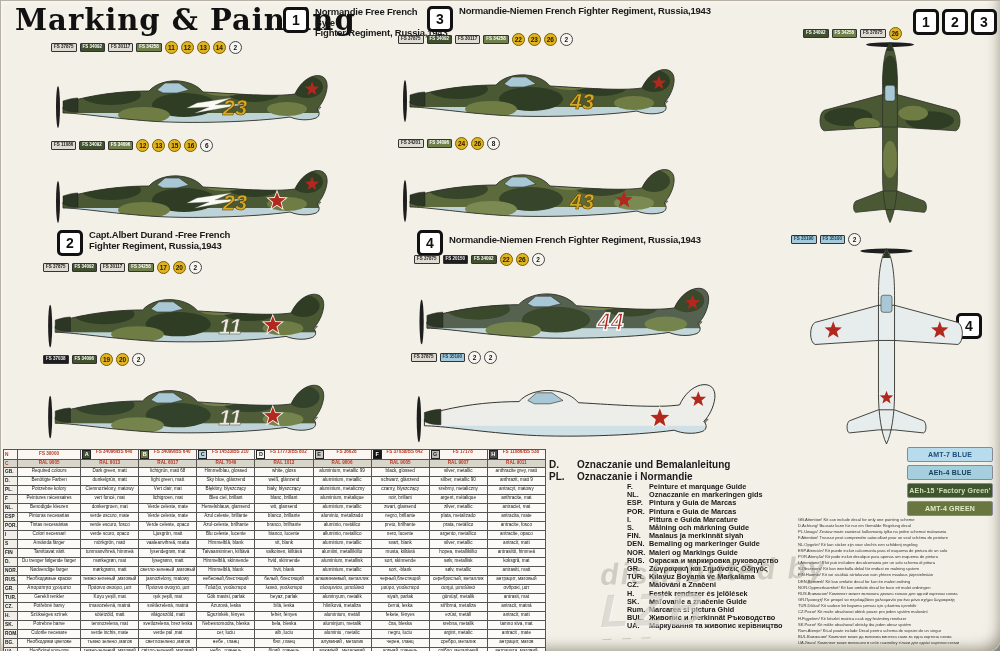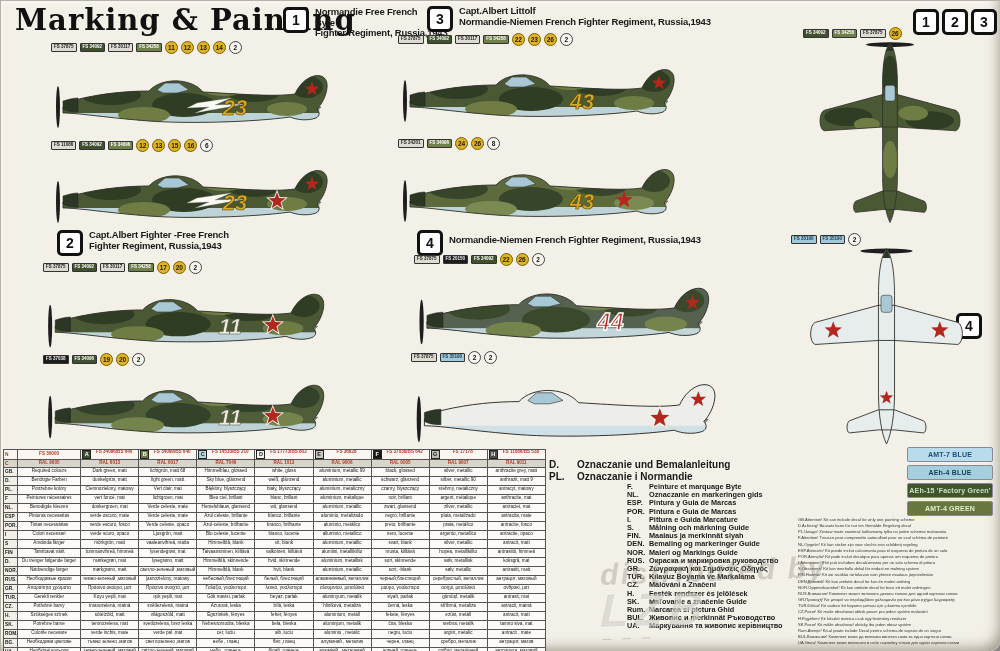--- a/index.html
+++ b/index.html
@@ -61,28 +61,27 @@
   <div class="title">Marking &amp; Painting</div>
 
   <div class="cap" style="left:282px;top:6px">
     <span class="nbadge">1</span>
     <div class="capt"><div>Normandie Free French</div>
 Byte         <div>Fighter Regiment, Russia,1943</div></div>
   </div>
   <div class="cap" style="left:426px;top:5px">
     <span class="nbadge">3</span>
     <div class="capt">
-        <div>Capt.Albert Littolf</div>
          <div>Normandie-Niemen French Fighter Regiment, Russia,1943</div>
       </div>
   </div>
   <div class="cap" style="left:56px;top:229px">
     <span class="nbadge">2</span>
     <div class="capt">
-        <div>Capt.Albert Fighter -Free French</div>
+        <div>Capt.Albert Durand -Free French</div>
          <div>Fighter Regiment, Russia,1943</div>
       </div>
   </div>
   <div class="cap" style="left:416px;top:229px">
     <span class="nbadge">4</span>
     <div class="capt" style="margin-top:5px">
         <div>Normandie-Niemen French Fighter Regiment, Russia,1943</div>
       </div>
   </div>
 
@@ -720,21 +719,21 @@
       <div class="ghead">
         <span class="gl">D.</span>
         <span>Oznaczanie und Bemalanleitung</span>
       </div>
       <div class="ghead">
         <span class="gl">PL.</span>
         <span>Oznaczanie i Normandie</span>
       </div>
       <div class="gitem">
         <span class="gl">F.</span>
-        <span>Peinture et marquage Byte</span>
+        <span>Peinture et marquage Guide</span>
       </div>
       <div class="gitem">
         <span class="gl">NL.</span>
         <span>Oznaczanie en markeringen gids</span>
       </div>
       <div class="gitem">
         <span class="gl">ESP.</span>
         <span>Pintura y Guia de Marcas</span>
       </div>
       <div class="gitem">

